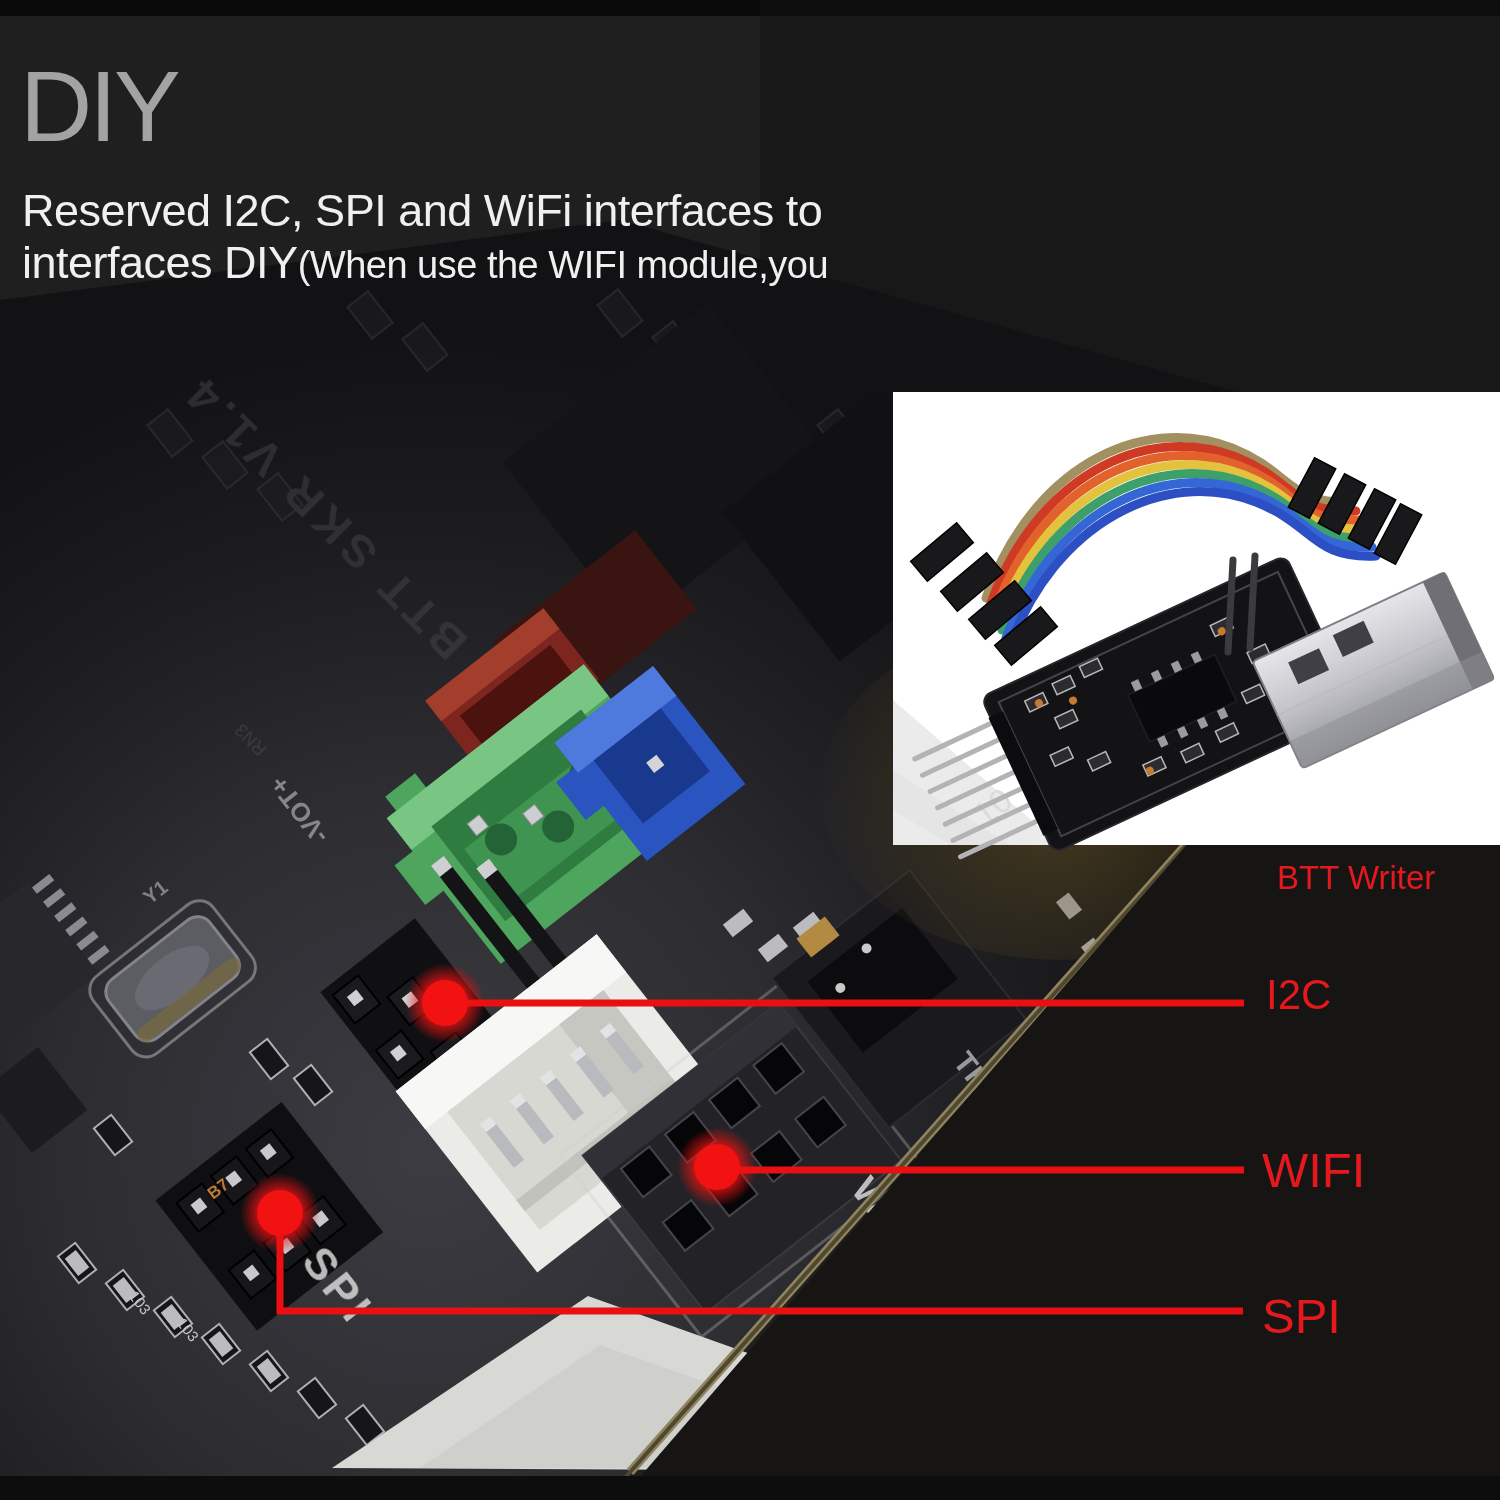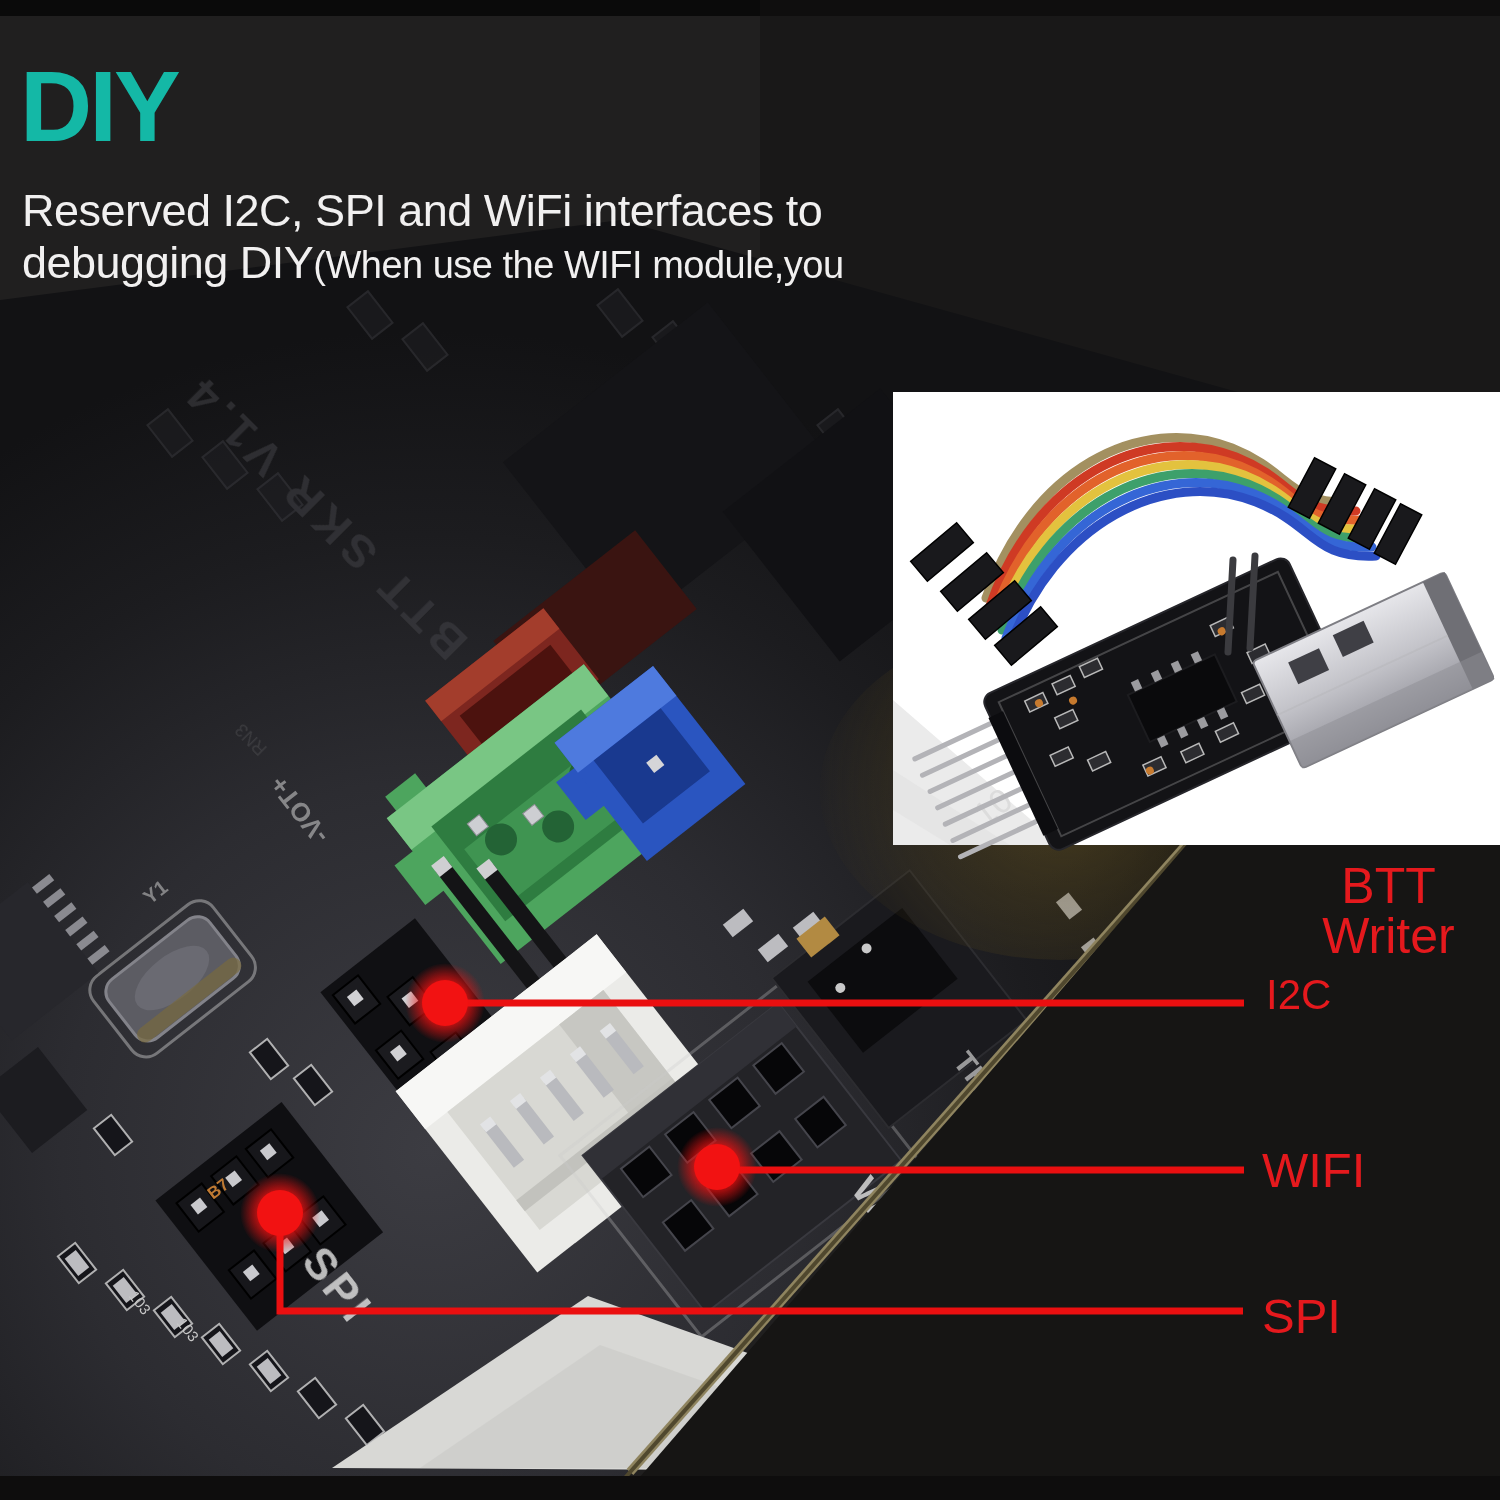--- a/index.html
+++ b/index.html
@@ -1,28 +1,28 @@
 <!DOCTYPE html>
 <html><head>
 <meta charset="utf-8">
 <style>
   html,body{margin:0;padding:0;background:#000;}
   .stage{position:relative;width:1500px;height:1500px;background:#201f1f;overflow:hidden;
          font-family:"Liberation Sans",sans-serif;}
   .stage svg{position:absolute;left:0;top:0;}
   .overlay{position:absolute;z-index:5;}
-  .title{left:20px;top:56px;font-size:100px;font-weight:bold;letter-spacing:-3px;color:#14b8a6;line-height:1;}
+  .title{left:20px;top:56px;font-size:100px;font-weight:normal;letter-spacing:-3px;color:#a3a3a3;line-height:1;}
   .desc{color:#f1f0f0;line-height:1;}
   .d1{left:22px;top:188px;font-size:45px;letter-spacing:-0.5px;}
   .d2{left:22px;top:240px;font-size:45px;letter-spacing:-0.5px;}
   .d2 .small{font-size:38px;margin-top:16px;}
   .d3{left:22px;top:292px;font-size:37px;white-space:pre;}
   .d4{left:22px;top:344px;font-size:37px;}
   .redlbl{color:#e5191d;line-height:1;}
-  .caption{left:1277px;top:861px;font-size:50px;text-align:center;}
+  .caption{left:1277px;top:861px;font-size:33px;text-align:center;}
   .lbl-i2c{left:1266px;top:974px;font-size:42px;}
   .lbl-wifi{left:1262px;top:1146px;font-size:49px;}
   .lbl-spi{left:1262px;top:1292px;font-size:49px;}
   svg text{font-family:"Liberation Sans","DejaVu Sans",sans-serif;}
 </style>
 </head>
 <body>
 
 <div class="stage">
 
@@ -378,20 +378,20 @@
     </g>
     <g>
       <circle cx="280" cy="1213" r="40" fill="url(#dotGlow)"></circle>
       <circle cx="280" cy="1213" r="23" fill="#f21212"></circle>
     </g>
   </g>
 </svg>
 
 <div class="overlay title">DIY</div>
 <div class="overlay desc d1">Reserved I2C, SPI and WiFi interfaces to</div>
-<div class="overlay desc d2"><span>debugging DIY</span><span class="small">(When use the WIFI module,you</span></div>
+<div class="overlay desc d2"><span>interfaces DIY</span><span class="small">(When use the WIFI module,you</span></div>
 
 <div class="overlay redlbl caption">BTT Writer</div>
 <div class="overlay redlbl lbl-i2c">I2C</div>
 <div class="overlay redlbl lbl-wifi">WIFI</div>
 <div class="overlay redlbl lbl-spi">SPI</div>
 
 </div>
 
 </body></html>

